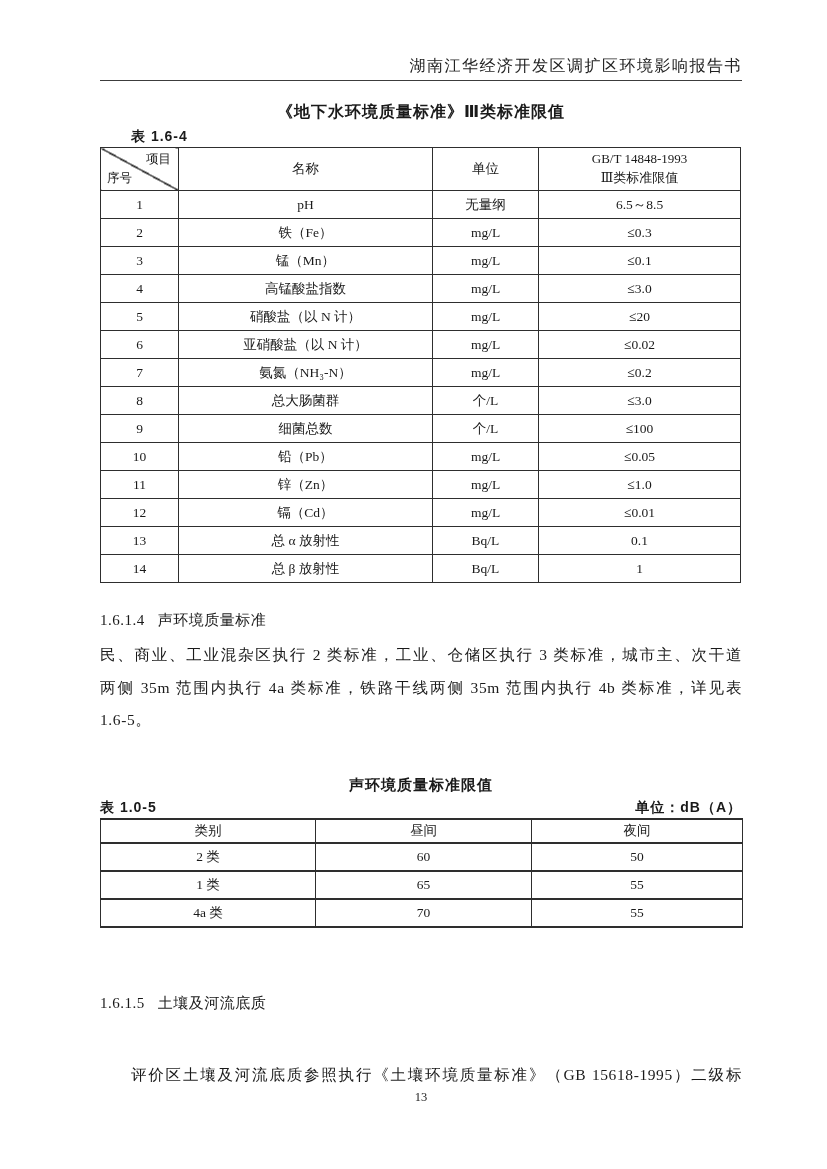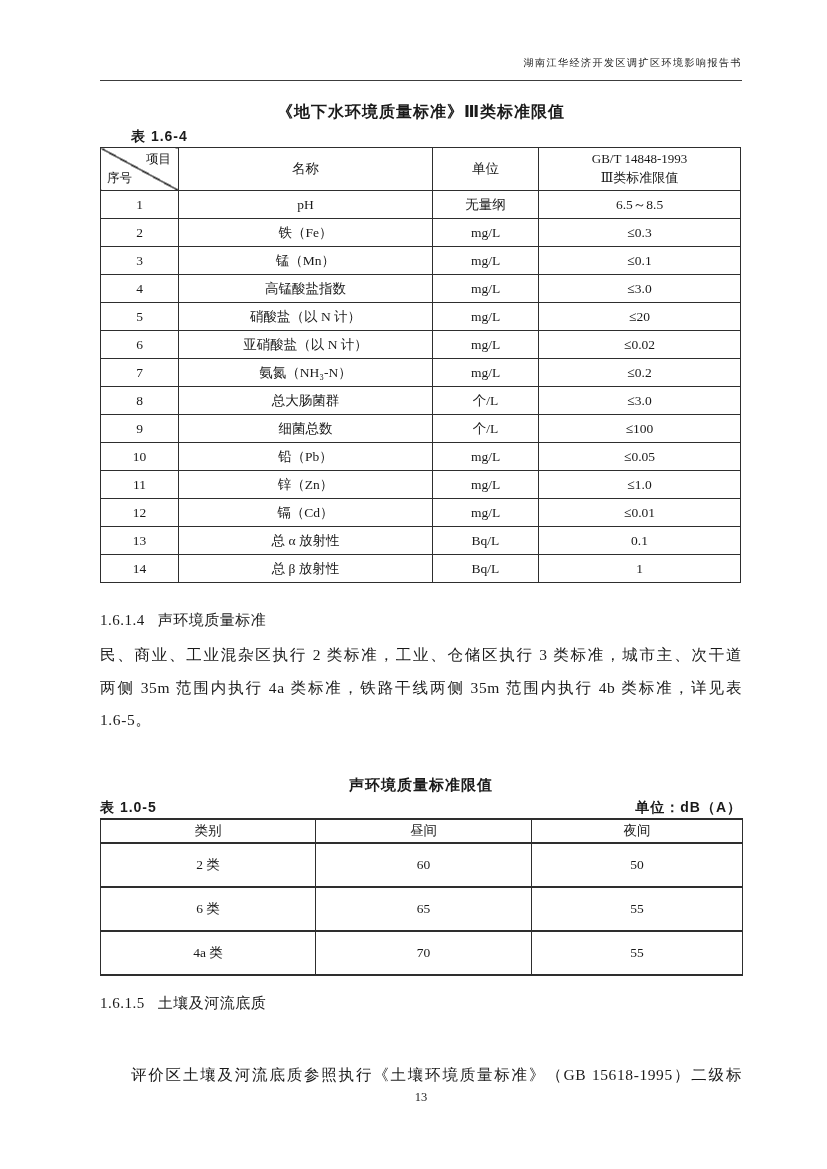--- a/index.html
+++ b/index.html
@@ -11,21 +11,21 @@
     margin:0 auto;
     font-family:"Liberation Serif","DejaVu Serif",serif;
     color:#1a1a1a;
     overflow:hidden;
   }
   .sans { font-family:"Liberation Sans","DejaVu Sans",sans-serif; }
 
   
   .hdr {
     position:absolute; top:56px; left:100px; width:642px;
-    text-align:right; font-size:10px; letter-spacing:1.5px; color:#222;
+    text-align:right; font-size:16px; letter-spacing:1.5px; color:#222;
   }
   .hdr-rule {
     position:absolute; top:80px; left:100px; width:642px;
     border-top:1.8px solid #3c3c3c;
   }
 
   
   .t1-title {
     position:absolute; top:102px; left:100px; width:642px;
     text-align:center; font-weight:bold; font-size:16px; letter-spacing:1px;
@@ -92,21 +92,21 @@
     position:absolute; top:818px; left:100px; width:642px;
     font-size:13.5px;
   }
   .t2 th, .t2 td {
     border-left:1.4px solid #2e2e2e; border-right:1.4px solid #2e2e2e;
     border-top:2.2px solid #2e2e2e; border-bottom:2.2px solid #2e2e2e;
     text-align:center; vertical-align:middle;
     font-weight:normal; padding:0;
   }
   .t2 thead tr { height:24px; }
-  .t2 tbody tr { height:44px; }
+  .t2 tbody tr { height:28px; }
 
   
   .pageno {
     position:absolute; top:1090px; left:100px; width:642px;
     text-align:center; font-size:12.5px;
   }
 </style>
 </head>
 <body>
 
@@ -256,21 +256,21 @@
         <th>夜间</th>
       </tr>
     </thead>
     <tbody>
       <tr>
         <td>2 类</td>
         <td>60</td>
         <td>50</td>
       </tr>
       <tr>
-        <td>6 类</td>
+        <td>1 类</td>
         <td>65</td>
         <td>55</td>
       </tr>
       <tr>
         <td>4a 类</td>
         <td>70</td>
         <td>55</td>
       </tr>
     </tbody>
   </table>

